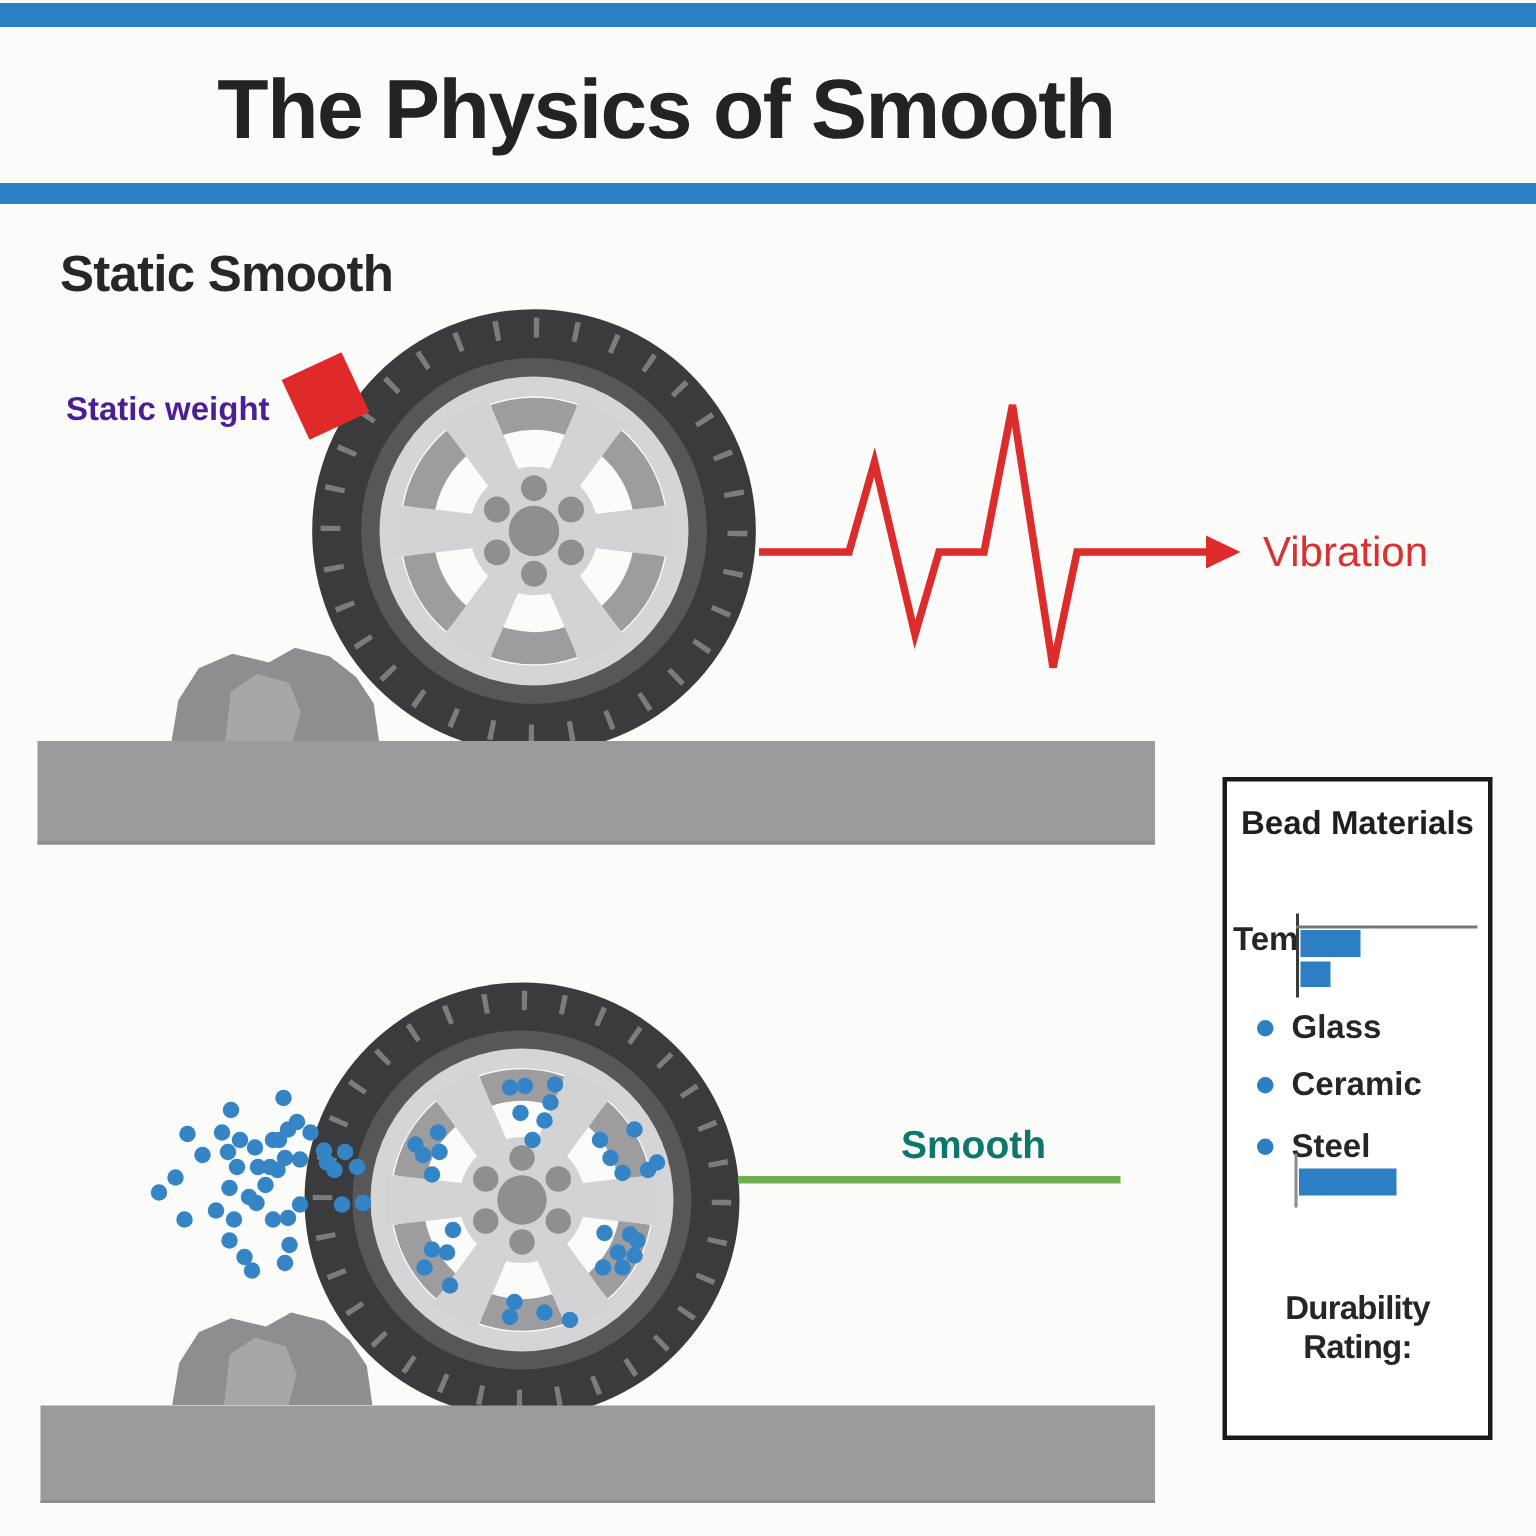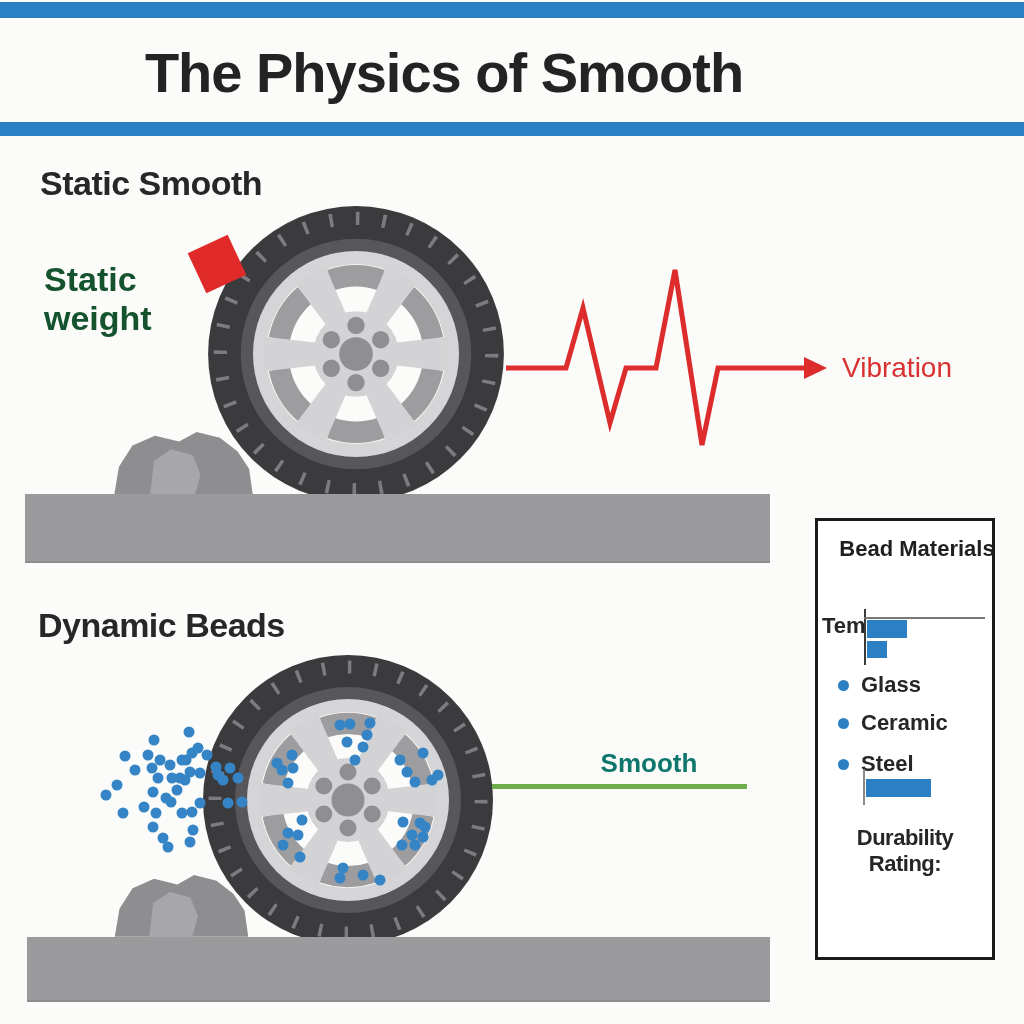--- a/index.html
+++ b/index.html
@@ -12,21 +12,21 @@
   #bar-top{top:2px;height:16px;}
   #bar-mid{top:122px;height:14px;}
   .main-title{
     position:absolute;left:0;top:40px;width:888px;text-align:center;
     font-size:56px;font-weight:700;letter-spacing:-1px;color:#232323;
   }
   
   .sec-heading{position:absolute;font-size:34px;font-weight:700;letter-spacing:-0.5px;color:#272727;}
   #static-heading{left:40px;top:164px;}
   #dynamic-heading{left:38px;top:606px;}
-  .small-label{position:absolute;font-size:34px;font-weight:700;color:#14532d;}
+  .small-label{position:absolute;font-size:22px;font-weight:700;color:#4c1d95;}
   #static-weight-label{left:44px;top:260px;width:150px;}
   
   .tire{position:absolute;}
   #red-square{
     position:absolute;left:195px;top:242px;width:44px;height:44px;
     background:#e02a2a;transform:rotate(-25deg);
   }
   #vibration-svg{position:absolute;left:0;top:0;width:1024px;height:1024px;pointer-events:none;}
   #vibration-label{position:absolute;left:842px;top:352px;width:160px;font-size:28px;font-weight:400;color:#d93131;}
   #green-line{position:absolute;left:492px;top:784px;width:255px;height:5px;background:#6fae4e;}
@@ -35,37 +35,37 @@
   .ground{position:absolute;background:#9b9b9d;border-bottom:2px solid #8d8d8f;}
   #ground-1{left:25px;top:494px;width:745px;height:67px;}
   #ground-2{left:27px;top:937px;width:743px;height:63px;}
   .rock{position:absolute;}
   
   #sidebar{
     position:absolute;left:815px;top:518px;width:180px;height:442px;
     background:#ffffff;border:3px solid #1a1a1a;box-sizing:border-box;
   }
   #sidebar-title{position:absolute;left:0;top:14px;width:174px;text-align:center;
-    font-size:22px;font-weight:700;line-height:28px;color:#1f1f1f;padding-left:12px;}
+    font-size:22px;font-weight:700;line-height:28px;color:#1f1f1f;}
   #temp-label{position:absolute;left:4px;top:92px;font-size:22px;font-weight:700;}
   .axis-v{position:absolute;width:2px;background:#3a3a3a;}
   #chart1-axis{left:46px;top:88px;height:56px;}
   #chart1-topline{position:absolute;left:46px;top:96px;width:121px;height:2px;background:#777;}
   .hbar{position:absolute;background:#2b7fc2;}
   #chart1-bar1{left:49px;top:99px;height:18px;}
   #chart1-bar2{left:49px;top:120px;height:17px;}
   .bullet-row{position:absolute;left:0;width:174px;height:26px;padding-left:29px;}
   .bullet-dot{position:absolute;left:20px;top:7px;width:11px;height:11px;border-radius:50%;background:#2b7fc2;}
   .bullet-text{position:absolute;left:43px;top:0;font-size:22px;font-weight:700;line-height:24px;}
   #row-glass{top:152px;}
   #row-ceramic{top:190px;}
   #row-steel{top:231px;}
   #chart2-axis{left:45px;top:248px;height:36px;background:#8a8a8a;}
   #chart2-bar1{left:48px;top:258px;height:18px;}
-  #durability-label{position:absolute;left:0;top:304px;width:174px;text-align:center;
+  #durability-label{position:absolute;left:0;top:338px;width:174px;text-align:center;
     font-size:22px;font-weight:700;letter-spacing:-0.5px;}
 </style>
 </head>
 <body>
 
 <div class="canvas">
 
   <svg width="0" height="0" style="position:absolute" aria-hidden="true">
     <defs>
       <symbol id="wheel" viewBox="0 0 300 300">
@@ -123,21 +123,20 @@
     </svg>
 
   <svg id="vibration-svg">
     <polyline fill="none" stroke="#dc2c2c" stroke-width="5" stroke-linejoin="miter" points="506,368 566,368 583,308 610,423 626,368 656,368 675,270 702,445 718,368 808,368"></polyline>
     <polygon fill="#dc2c2c" points="804,357 827,368 804,379"></polygon>
   </svg>
   <div id="vibration-label">Vibration</div>
 
   <div id="ground-1" class="ground"></div>
 
-  <div id="dynamic-heading" class="sec-heading">Dynamic Beads</div>
   <svg class="tire" style="left:198px;top:650px;" width="300" height="300">
       <use href="#wheel"></use>
     </svg>
   <svg id="beads-svg">
     <g id="beads" fill="#3585c6">
         <circle cx="117" cy="785" r="5.5"></circle>
         <circle cx="106" cy="795" r="5.5"></circle>
         <circle cx="123" cy="813" r="5.5"></circle>
         <circle cx="125" cy="756" r="5.5"></circle>
         <circle cx="135" cy="770" r="5.5"></circle>

